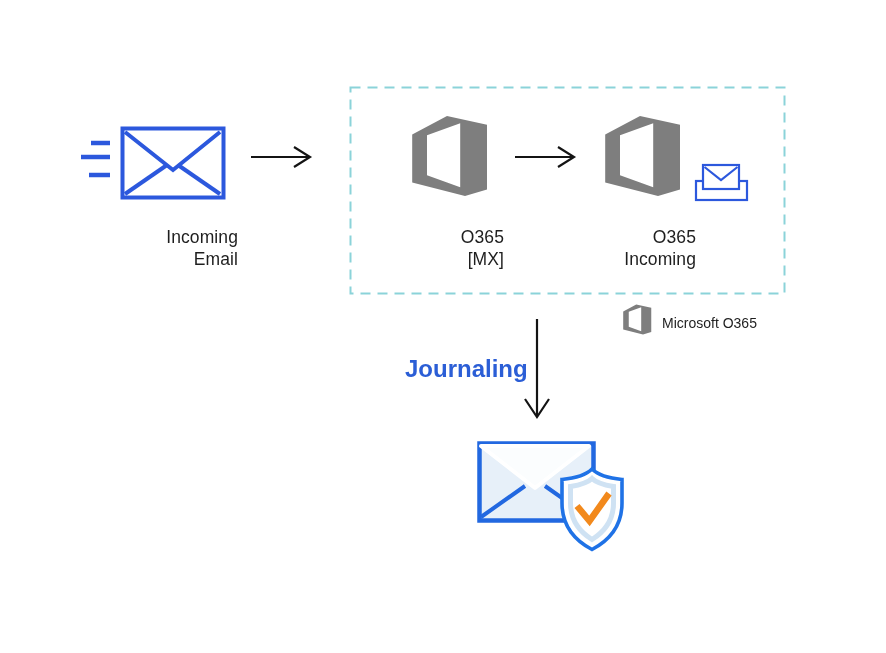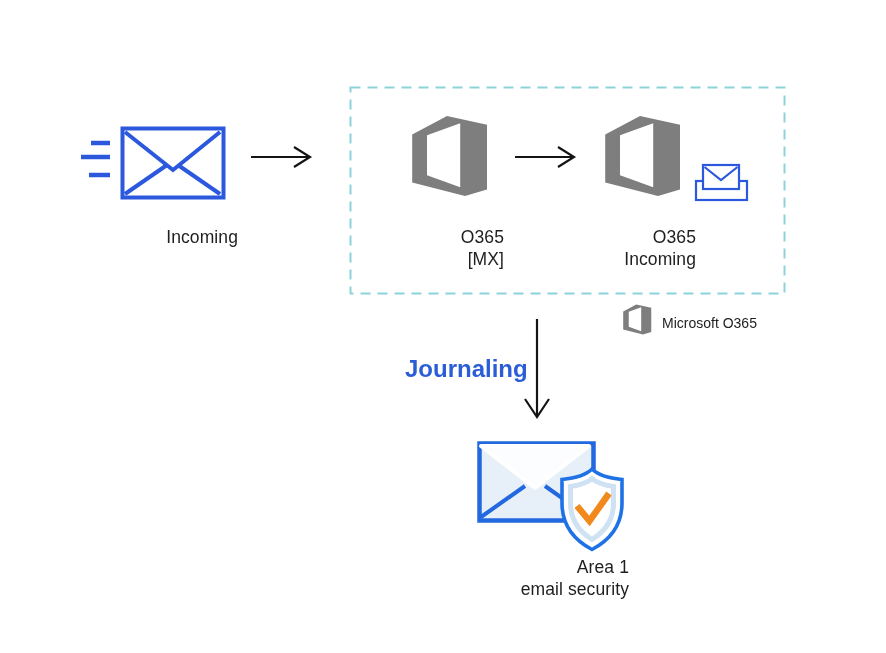--- a/index.html
+++ b/index.html
@@ -72,20 +72,21 @@
   <svg class="abs" style="left:694px;top:163px" width="56" height="40" viewBox="0 0 56 40">
     <g style="stroke:var(--envelope_blue);stroke-width:2.2;fill:#ffffff">
       <rect x="2" y="18" width="51" height="19"></rect>
       <rect x="9" y="2" width="36" height="24"></rect>
       <path d="M10.5,4 L27,17 L43.5,4" style="fill:none"></path>
     </g>
   </svg>
 
   <div class="label" style="left:98px;top:226px;width:140px">
     <div>Incoming</div>
+    <div>Email</div>
   </div>
   <div class="label" style="left:384px;top:226px;width:120px">
     <div>O365</div>
     <div>[MX]</div>
   </div>
   <div class="label" style="left:576px;top:226px;width:120px">
     <div>O365</div>
     <div>Incoming</div>
   </div>
 
@@ -111,18 +112,14 @@
     </g>
     <g>
       <path d="M115,28 C120.5,33.5 130,37 145,38.5 L145,62 C145,85 133,99 115,108.5
                C97,99 85,85 85,62 L85,38.5 C100,37 109.5,33.5 115,28 Z" style="fill:#ffffff;stroke:var(--shield_blue);stroke-width:3.6"></path>
       <path d="M115,37.5 C119,41.5 127,44 136.5,45.5 L136.5,62 C136.5,80 127,91 115,98.5
                C103,91 93.5,80 93.5,62 L93.5,45.5 C103,44 111,41.5 115,37.5 Z" style="fill:none;stroke:var(--pale_band);stroke-width:5"></path>
       <path d="M100,65 L112.5,80 L132,52.5" style="fill:none;stroke:var(--check_orange);stroke-width:6.5;stroke-linecap:butt;stroke-linejoin:miter"></path>
     </g>
   </svg>
 
-  <div class="label" style="left:469px;top:556px;width:160px">
-    <div>Area 1</div>
-    <div>email security</div>
-  </div>
 
 </div>
 
 </body></html>

